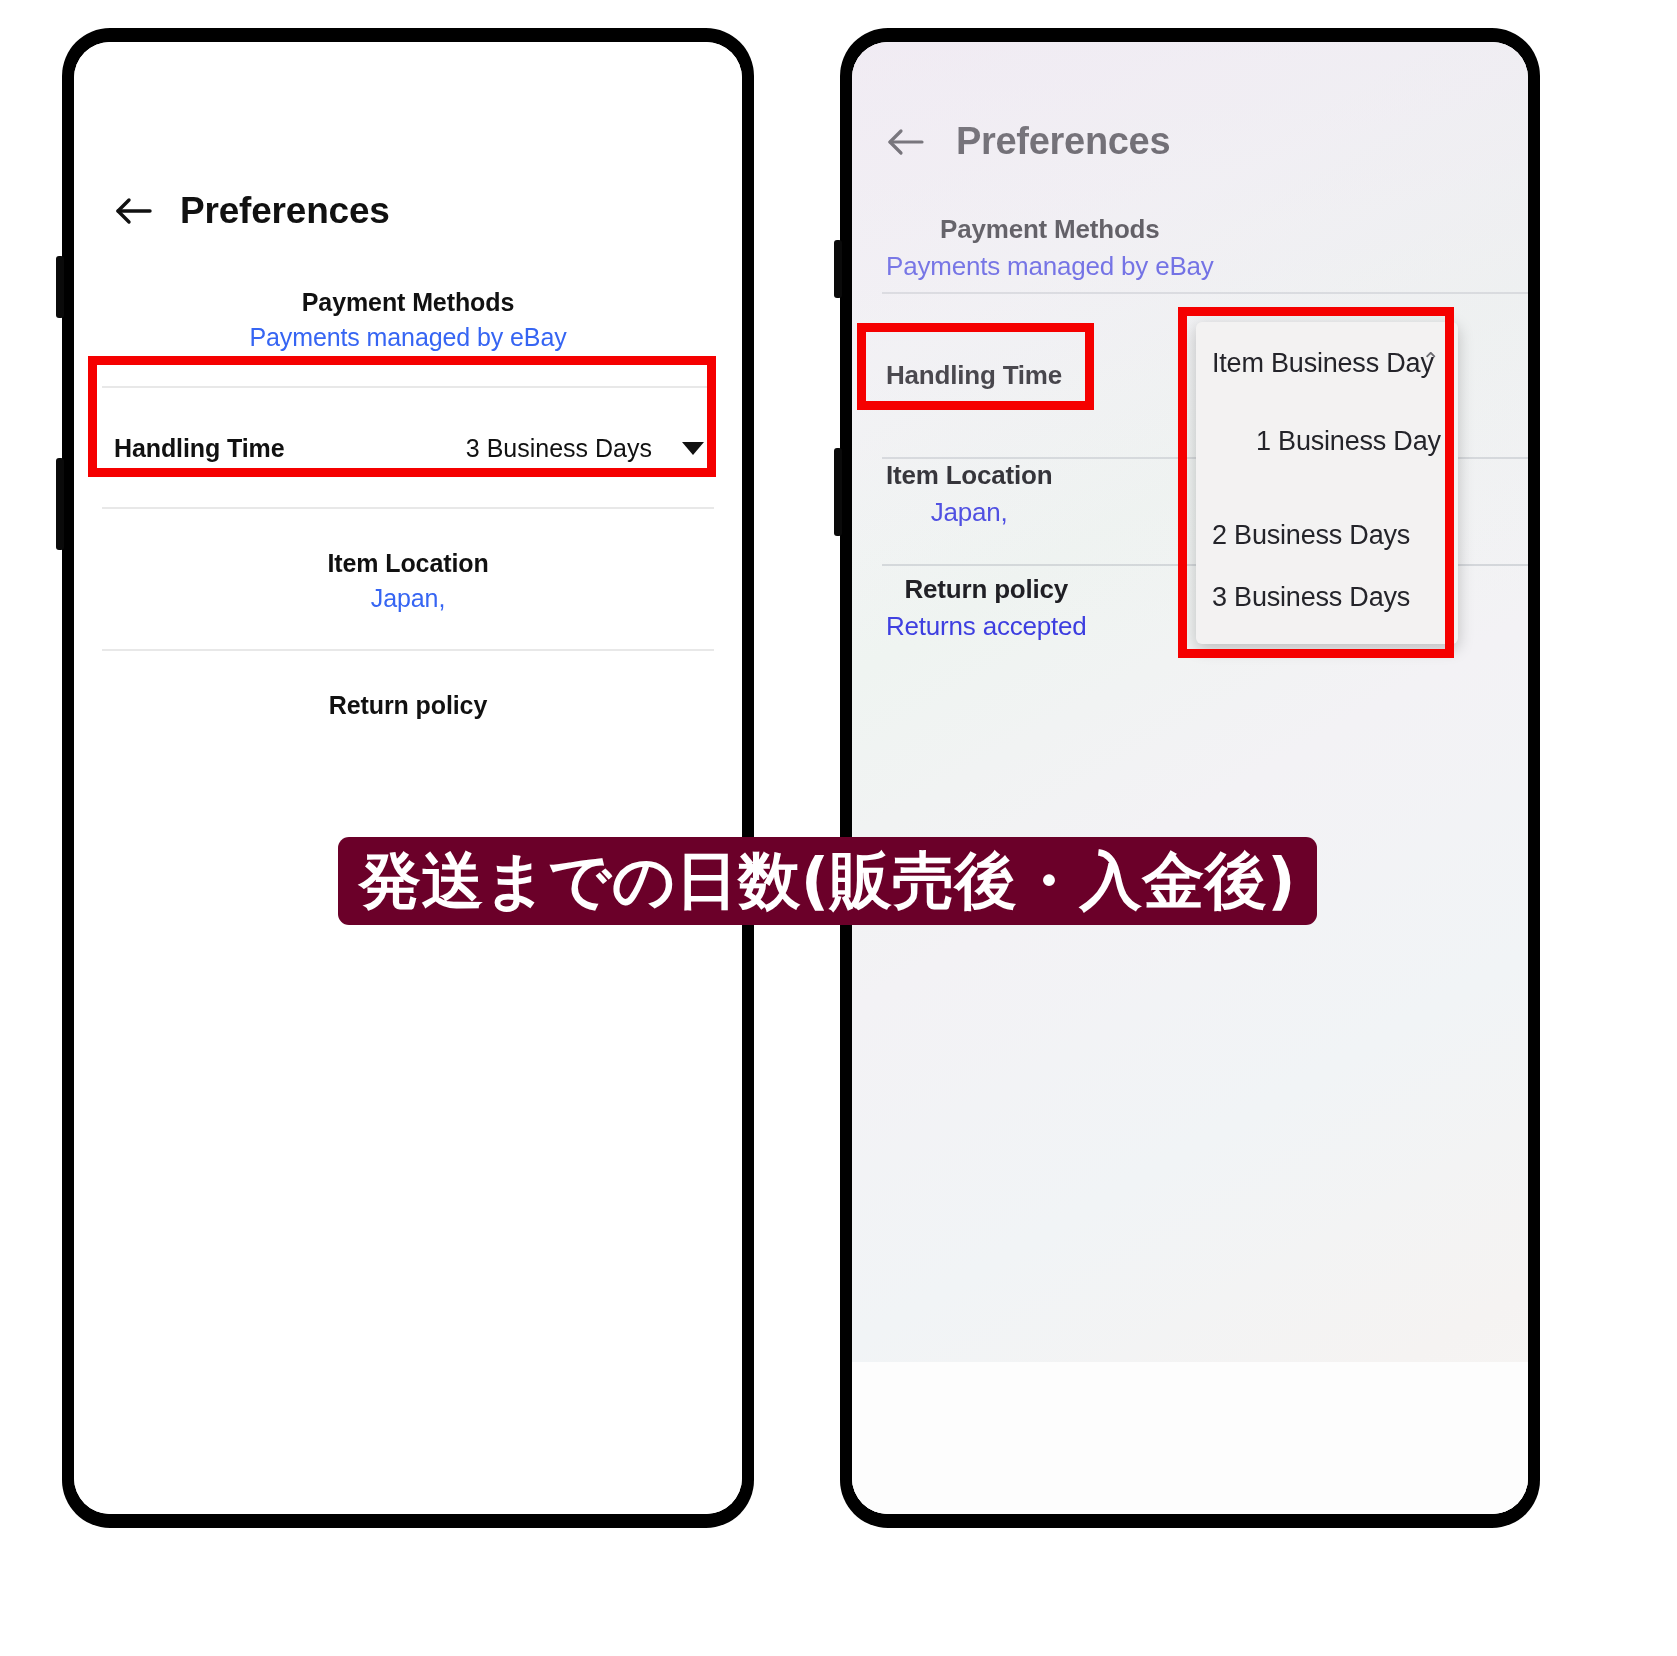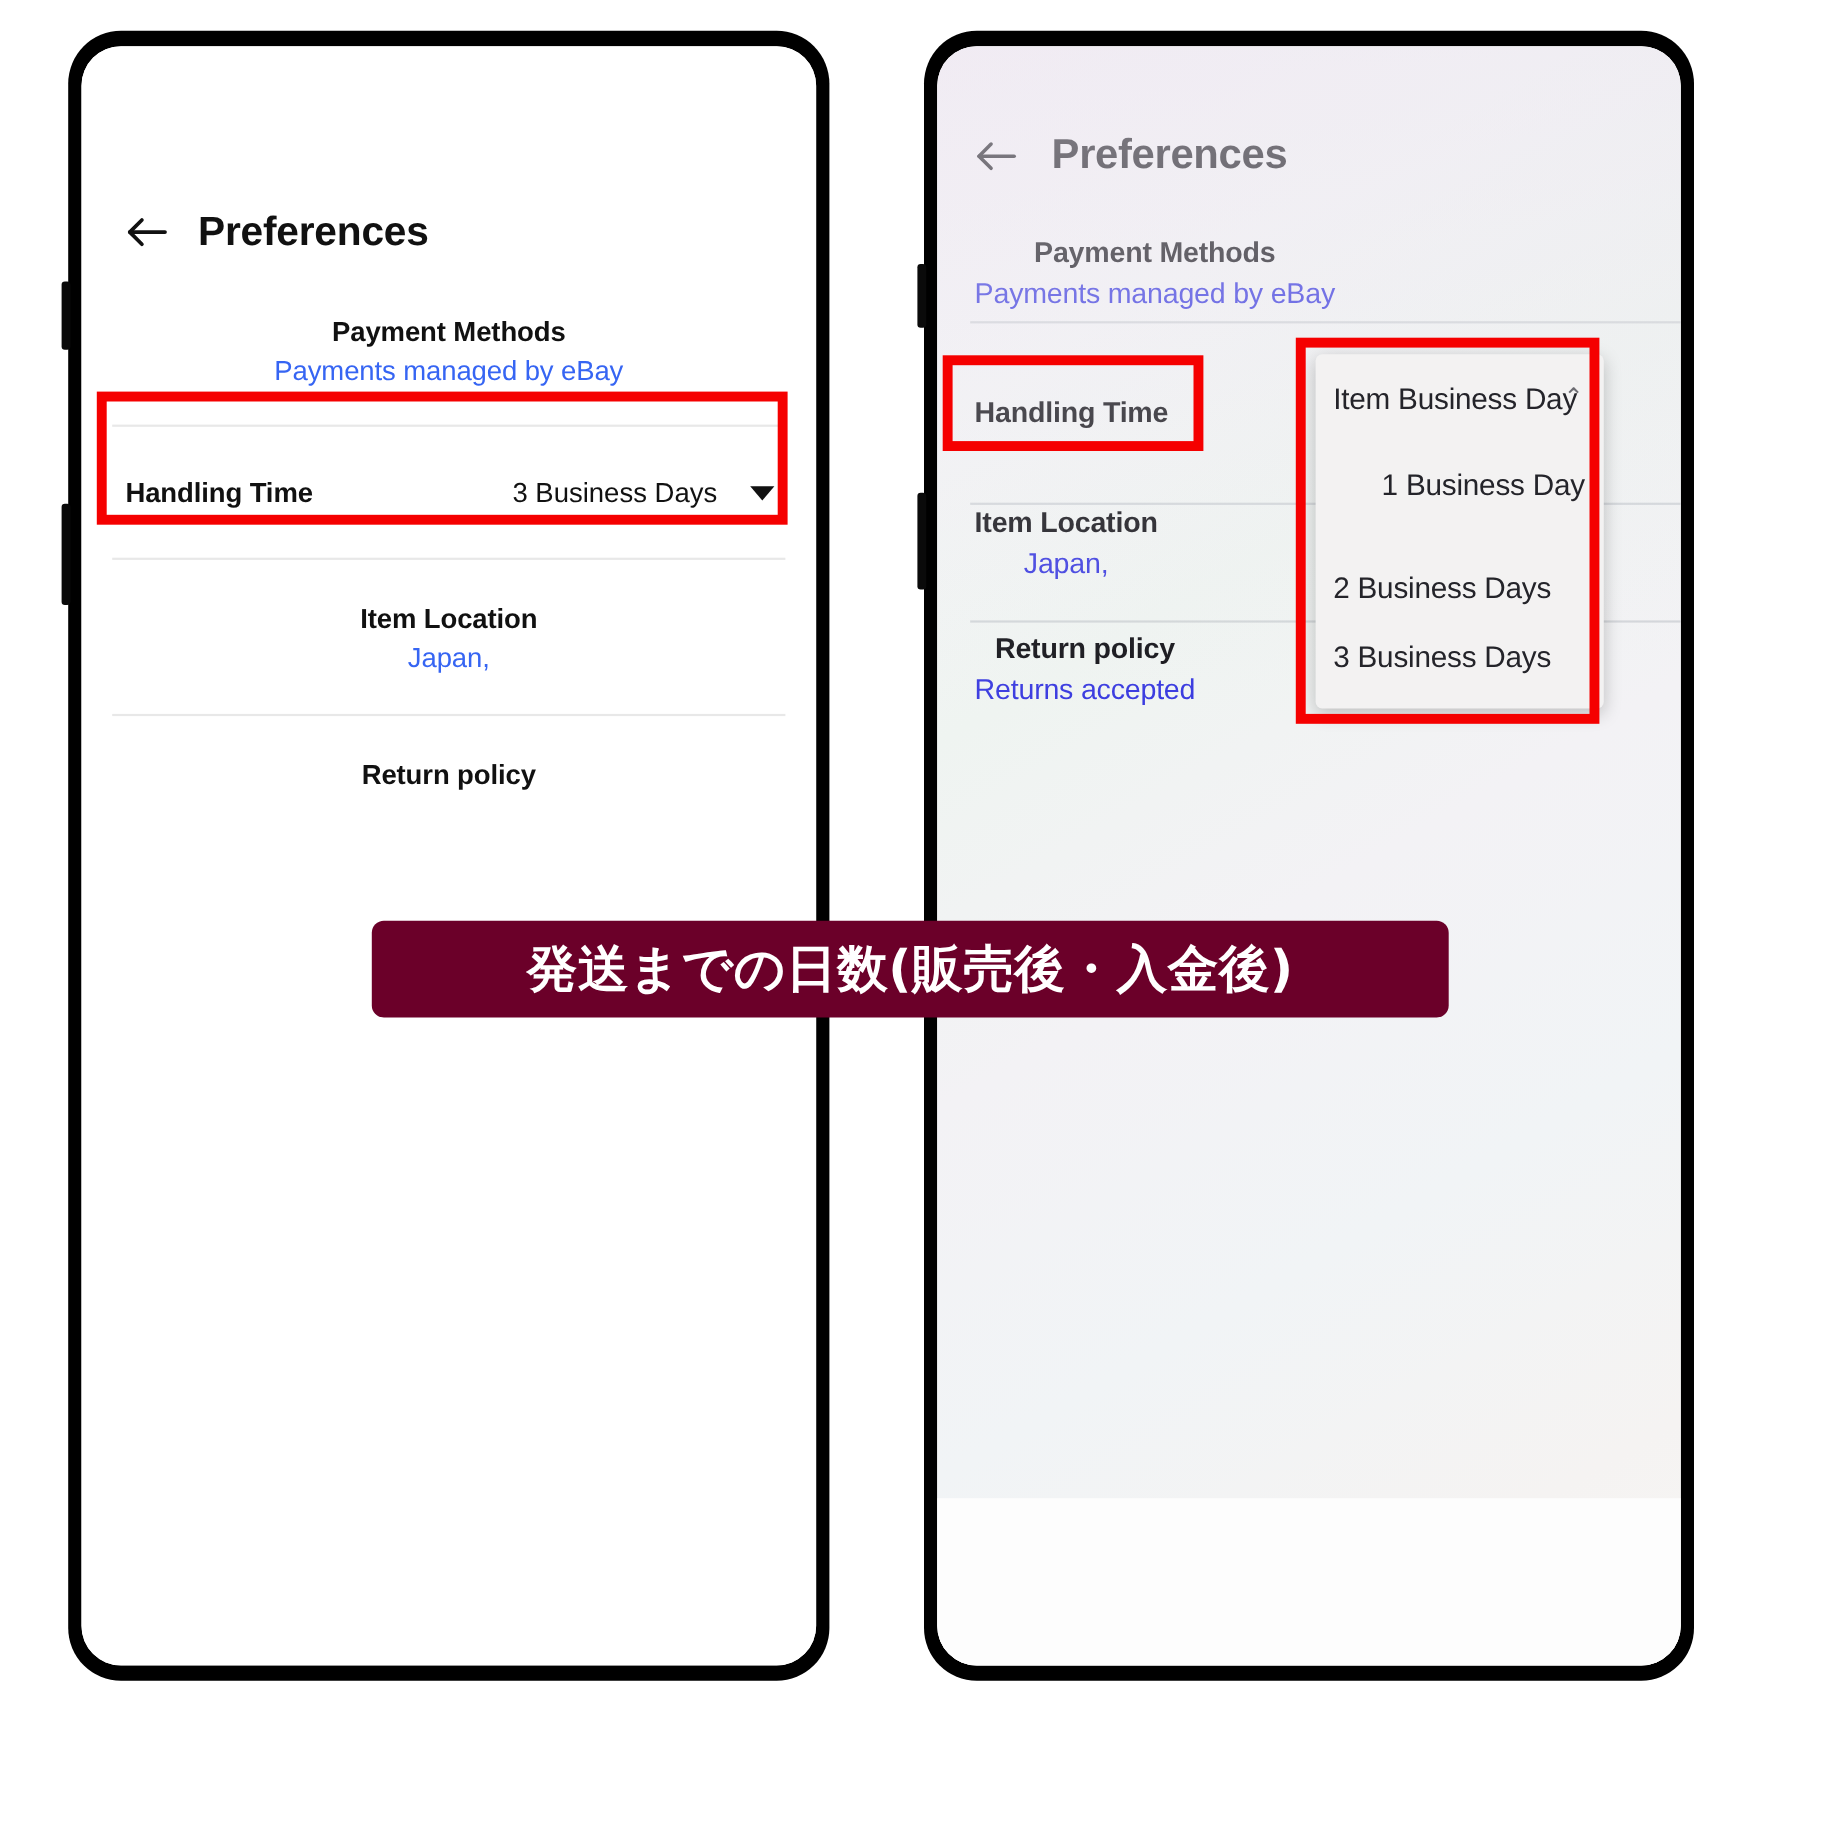--- a/index.html
+++ b/index.html
@@ -242,21 +242,21 @@
     width: 979px;
     height: 88px;
     background: #6b0029;
     border-radius: 11px;
     display: flex;
     align-items: center;
     justify-content: center;
   }
   .banner-text {
     color: #ffffff;
-    font-size: 46px;
+    font-size: 62px;
     font-weight: bold;
     letter-spacing: 0.5px;
     font-family: "DejaVu Sans", "Liberation Sans", sans-serif;
     white-space: nowrap;
   }
 </style>
 </head>
 <body>
 
 <div class="phone" id="phone-left">

